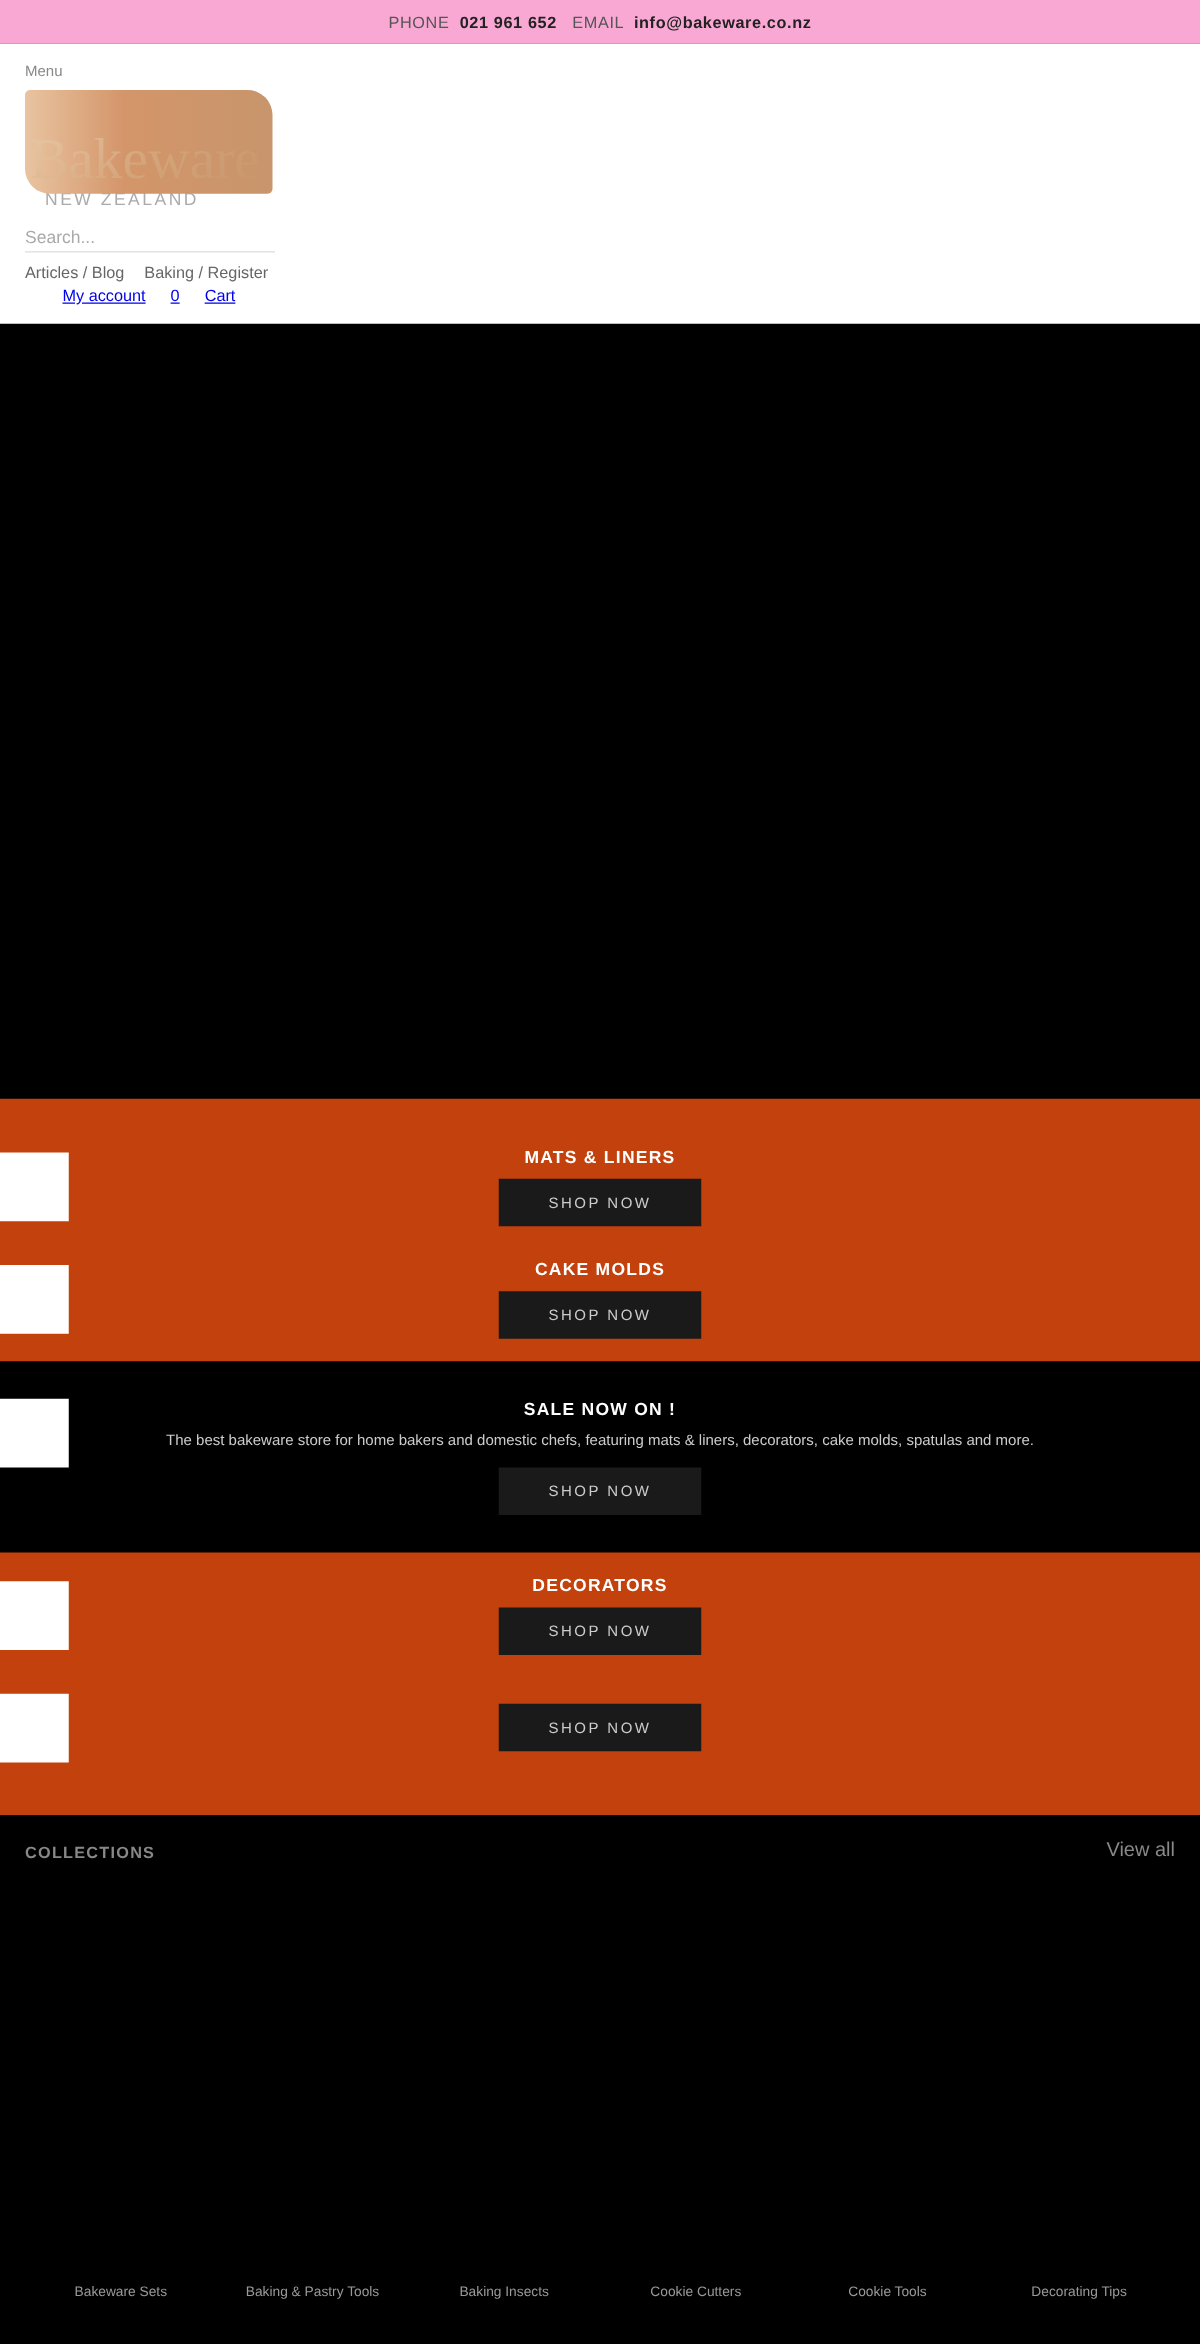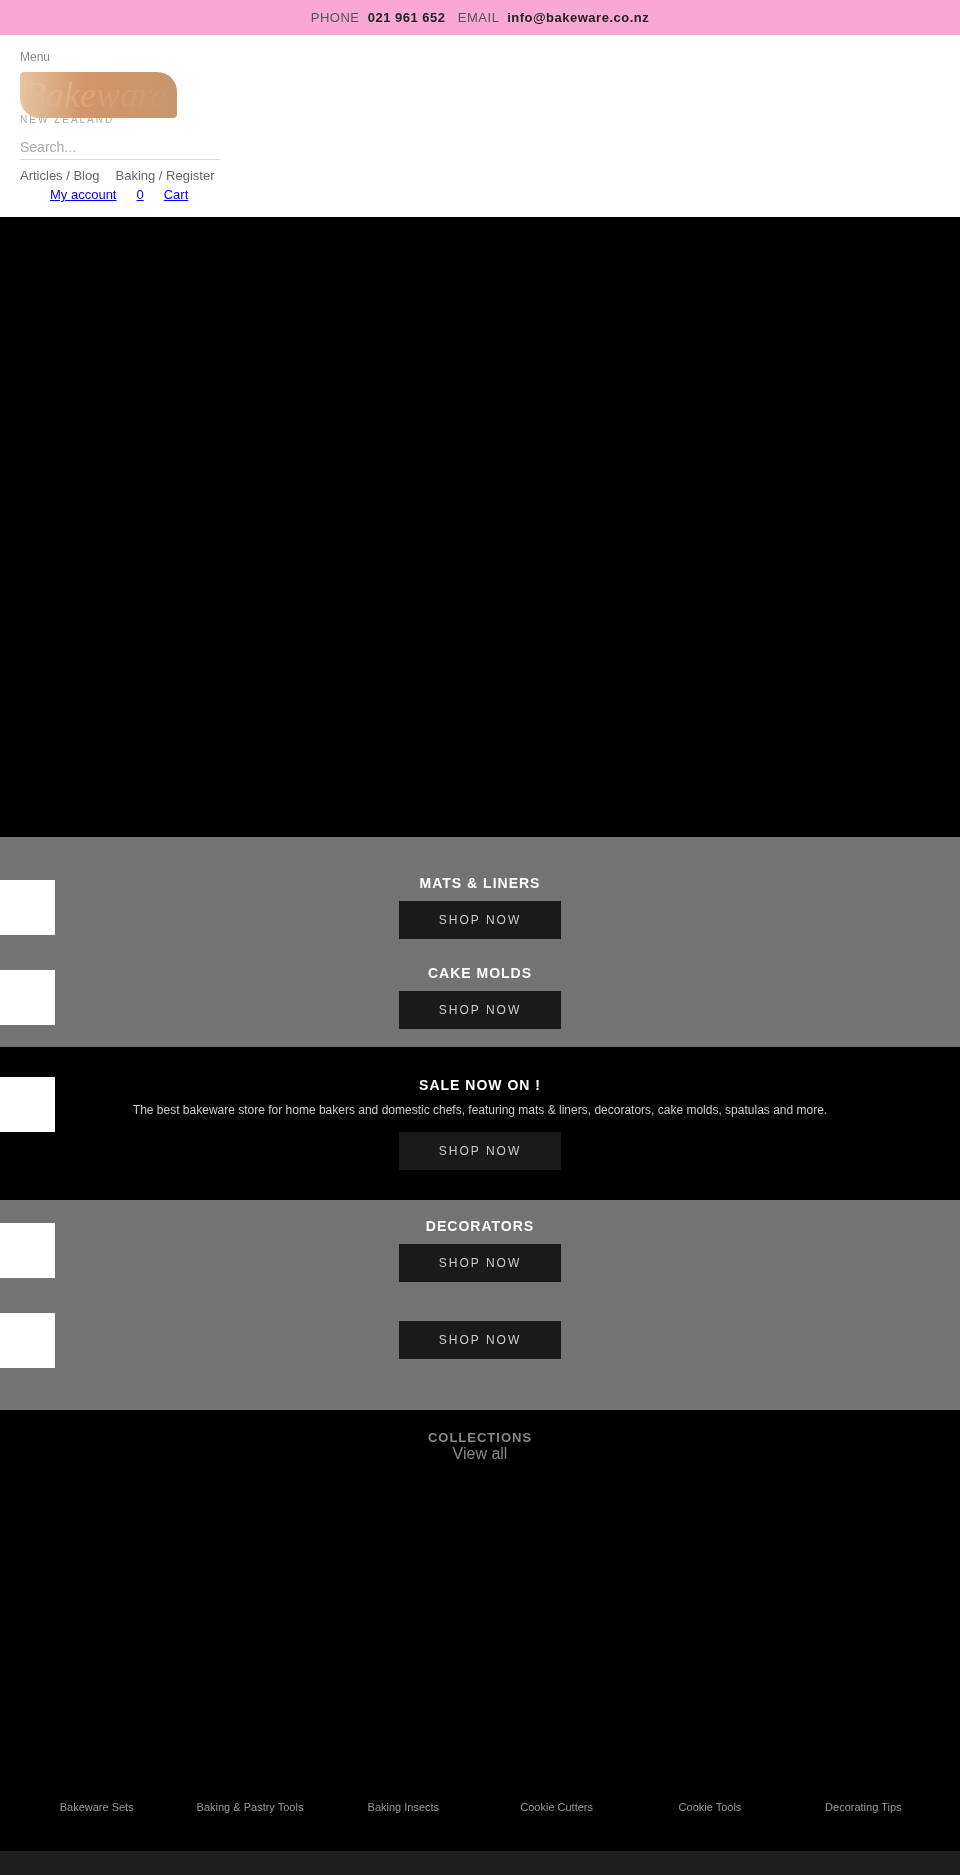--- a/index.html
+++ b/index.html
@@ -35,44 +35,44 @@
     .header-nav-top {
       font-size: 12px;
       color: #888;
       margin-bottom: 8px;
     }
     .logo-area {
       margin-bottom: 10px;
     }
     .logo-text {
       font-family: 'Georgia', serif;
-      font-size: 36px;
-      font-style: italic;
+      font-size: 46px;
       color: #c8956c;
       background: linear-gradient(135deg, #e8c9a8 0%, #d4a57a 50%, #c8956c 100%);
       -webkit-background-clip: text;
       -webkit-text-fill-color: transparent;
       background-clip: text;
       display: inline-block;
       position: relative;
+      margin-top: 26px;
     }
     .logo-brush {
       display: inline-block;
       position: relative;
       background: linear-gradient(to right, #e8c4a0 0%, #d4956a 40%, #c8956c 100%);
       border-radius: 4px 20px 4px 20px;
       padding: 2px 10px 2px 4px;
     }
     .logo-subtext {
-      font-size: 10px;
+      font-size: 14px;
       color: #aaa;
       letter-spacing: 2px;
       text-transform: uppercase;
       margin-top: -4px;
-      margin-left: 0;
+      margin-left: 16px;
     }
     .search-bar {
       color: #aaa;
       font-size: 14px;
       border-bottom: 1px solid #ddd;
       padding: 4px 0;
       width: 200px;
       margin-bottom: 8px;
     }
     .header-nav-links {
@@ -90,21 +90,21 @@
       display: flex;
       gap: 20px;
       font-size: 13px;
       color: #666;
       margin-top: 4px;
       margin-left: 30px;
     }
 
     
     .categories-section {
-      background: #737373;
+      background: #c2410c;
       padding: 20px 0;
     }
     .category-title {
       font-weight: bold;
       font-size: 14px;
       letter-spacing: 1px;
       text-transform: uppercase;
       color: #fff;
       margin-bottom: 10px;
     }
@@ -141,21 +141,20 @@
     
     .collections-section {
       background: #000;
       padding: 20px;
     }
     .collections-header {
       display: flex;
       justify-content: space-between;
       align-items: center;
       margin-bottom: 10px;
-      flex-direction: column;
     }
     .collections-title {
       font-size: 13px;
       font-weight: bold;
       letter-spacing: 1px;
       text-transform: uppercase;
       color: #888;
     }
     .view-all-link {
       font-size: 16px;

